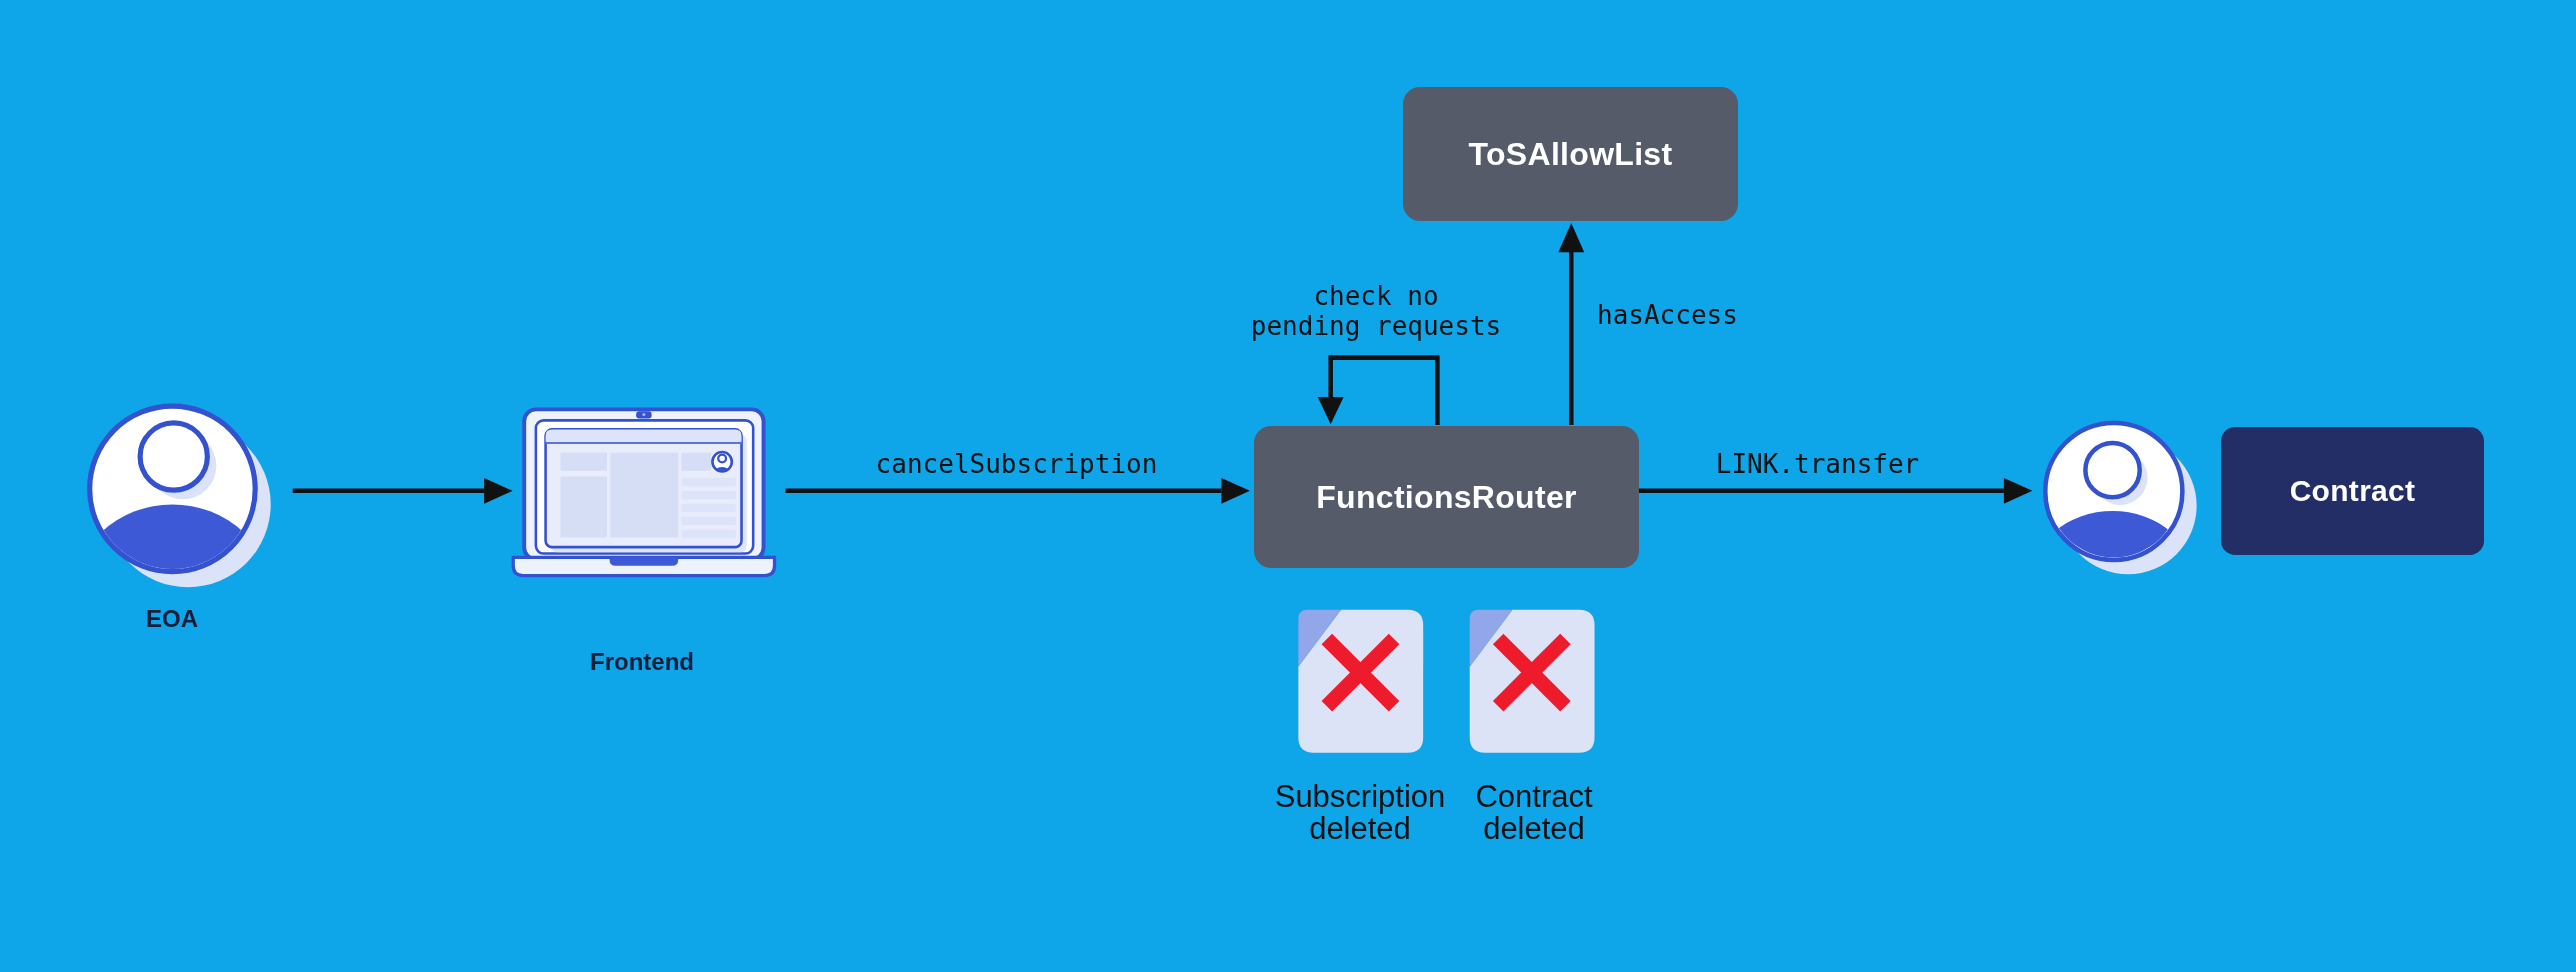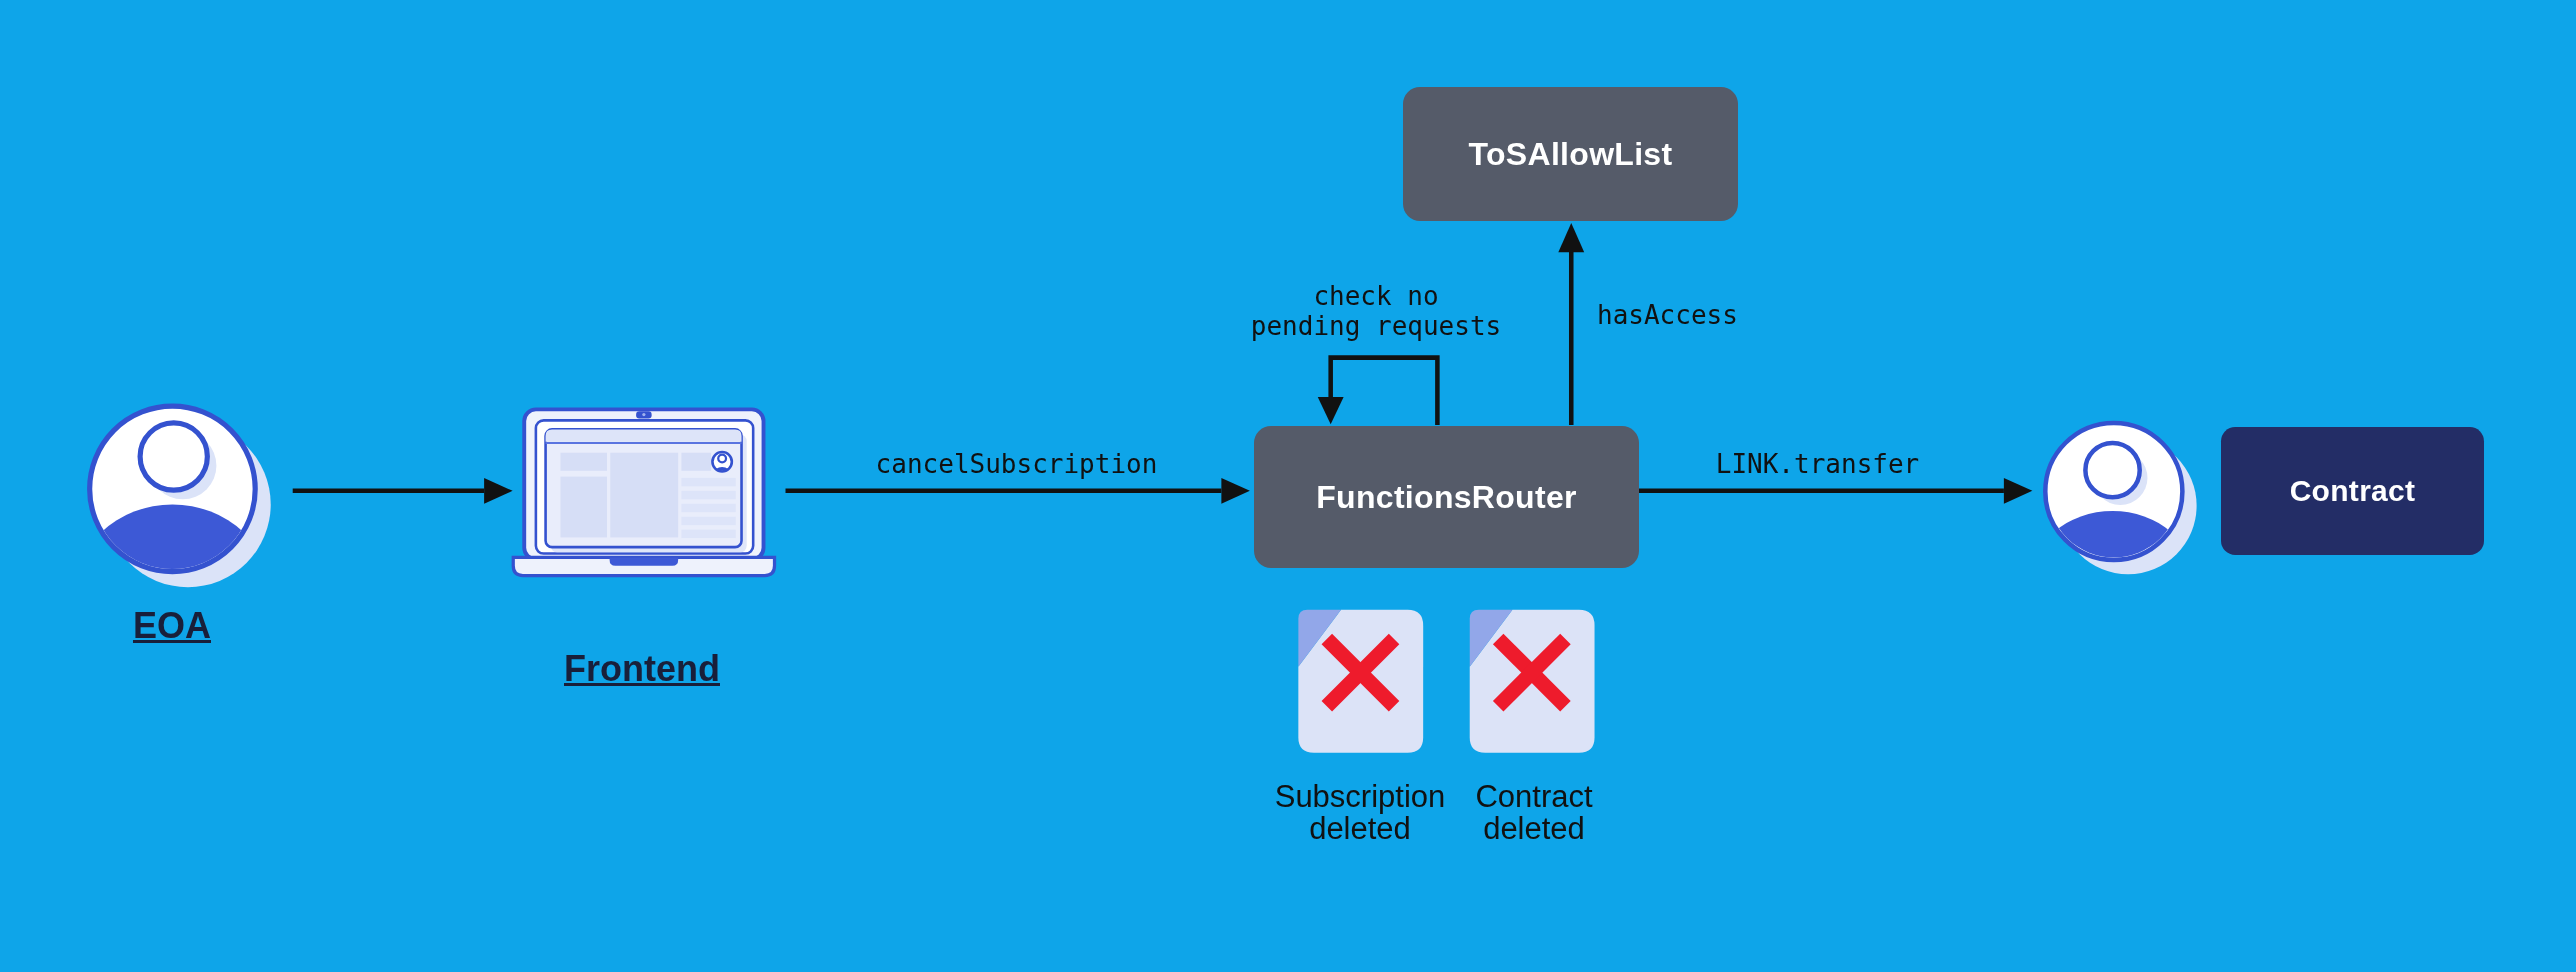--- a/index.html
+++ b/index.html
@@ -4,21 +4,21 @@
 <style>
   html,body{margin:0;padding:0;background:#ffffff;}
   .stage{position:relative;width:2576px;height:972px;background:#0ea5e9;overflow:hidden;
          font-family:"Liberation Sans", sans-serif;}
   .gfx{position:absolute;left:0;top:0;width:2576px;height:972px;}
   .node{position:absolute;display:flex;align-items:center;justify-content:center;
         color:#ffffff;font-weight:bold;font-size:32px;letter-spacing:0.3px;}
   .node-slate{background:#555b69;border-radius:17px;}
   .node-navy{background:#232d66;border-radius:14.2px;}
   .lbl{position:absolute;text-align:center;white-space:nowrap;}
-  .lbl-title{font-size:36px;font-weight:bold;color:#191f3a;text-decoration:underline;}
+  .lbl-title{font-size:24px;font-weight:bold;color:#191f3a;}
   .mono{font-family:"DejaVu Sans Mono","Liberation Mono",monospace;
         font-size:26px;color:#111111;line-height:30px;}
   .caption{font-size:27px;color:#111111;line-height:31px;}
   .doc-label{font-size:31px;color:#111111;line-height:32px;}
 </style>
 </head>
 <body>
 
 <div class="stage">
 

